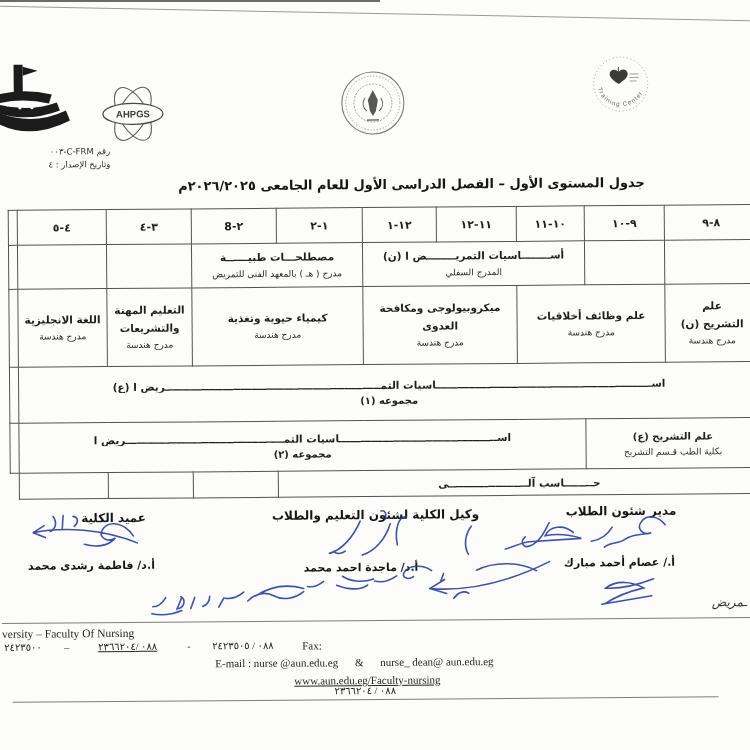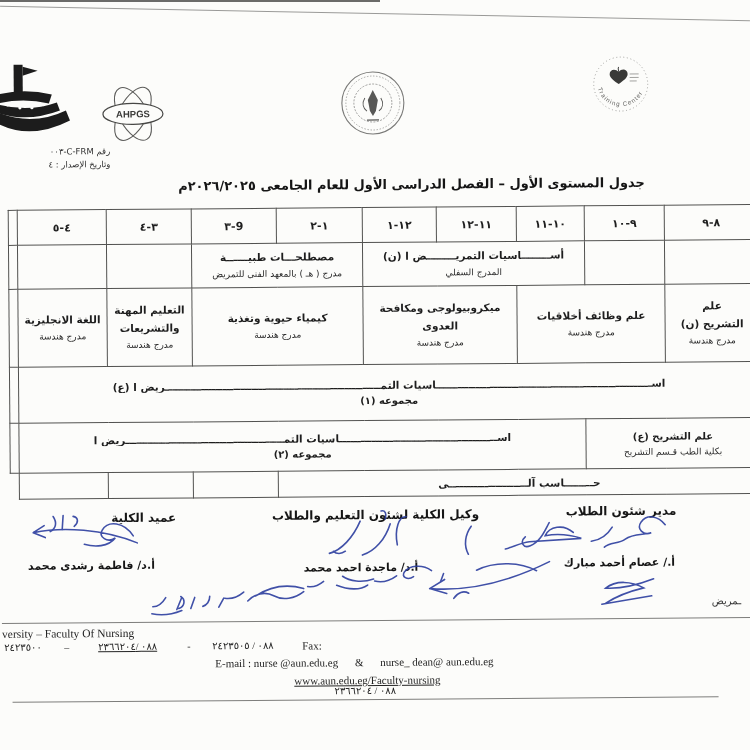--- a/index.html
+++ b/index.html
@@ -26,21 +26,21 @@
   .rightcell{text-align:right;padding-left:40px;}
   
   .sig-label{font-size:12px;font-weight:bold;direction:rtl;color:#161616;}
   .sig-name{font-size:11px;font-weight:bold;direction:rtl;color:#161616;}
   .ink{position:absolute;inset:0;pointer-events:none;}
   
   .foot-rule{position:absolute;height:0;border-top:1.3px solid #7d7d7b;}
   .lat{font-family:"Liberation Serif",serif;color:#242424;}
   .phones{position:absolute;top:639px;left:0;width:750px;font-size:10px;direction:ltr;}
   .phones span{position:absolute;top:0;}
-  .frag{font-size:10px;direction:rtl;color:#333;}
+  .frag{font-size:12px;direction:rtl;color:#333;font-style:italic;}
 </style>
 </head>
 <body>
 
 <div class="page">
 
   <div class="edge-dark"></div>
   <div class="edge-line" style="top:13px;transform:rotate(1.1deg);"></div>
 
   <div class="paper">
@@ -112,21 +112,21 @@
           <col style="width:9px">
         </colgroup>
         <tbody>
             <tr>
           <td class="time">٨-٩</td>
           <td class="time">٩-١٠</td>
           <td class="time">١٠-١١</td>
           <td class="time">١١-١٢</td>
           <td class="time">١٢-١</td>
           <td class="time">١-٢</td>
-          <td class="time">9-٣</td>
+          <td class="time">٢-8</td>
           <td class="time">٣-٤</td>
           <td class="time">٤-٥</td>
           <td class="time"></td>
         </tr>
         <tr class="r1">
           <td></td>
           <td></td>
           <td colspan="3">
             <div class="course">أســــــــاسيات التمريــــــــض ا (ن)</div>
             <div class="room">المدرج السفلي</div>
@@ -192,21 +192,21 @@
           <td></td>
           <td></td>
           <td></td>
         </tr>
       </tbody>
         </table>
     </div>
 
     <div class="abs sig-label" style="left:555px;top:506px;width:130px;text-align:center;">مدير شئون الطلاب</div>
     <div class="abs sig-label" style="left:262px;top:508px;width:225px;text-align:center;">وكيل الكلية لشئون التعليم والطلاب</div>
-    <div class="abs sig-label" style="left:80px;top:509px;width:95px;text-align:right;">عميد الكلية</div>
+    <div class="abs sig-label" style="left:80px;top:509px;width:95px;text-align:left;">عميد الكلية</div>
 
     <div class="abs sig-name" style="left:548px;top:558px;width:140px;text-align:center;">أ./ عصام أحمد مبارك</div>
     <div class="abs sig-name" style="left:292px;top:561px;width:135px;text-align:center;">أ.د/ ماجدة احمد محمد</div>
     <div class="abs sig-name" style="left:20px;top:557px;width:140px;text-align:center;">أ.د/ فاطمة رشدى محمد</div>
 
     <svg class="ink" width="750" height="750" viewBox="0 0 750 750">
       <g fill="none" stroke="#2c3e9f" stroke-width="1.6" stroke-linecap="round" opacity="0.9">
         <path d="M664,527 c-7,-9 -18,-11 -24,-3 c-5,7 2,14 10,11 c-9,2 -19,1 -26,6 c-7,5 -15,3 -21,8 m8,-20 c-5,8 -13,13 -21,14"></path>
         <path d="M652,581 c-16,6 -33,10 -48,9 c10,-8 26,-7 38,0 c-13,3 -27,8 -38,15 m46,-7 l-50,8"></path>
         <path d="M572,534 c-10,-9 -24,-6 -28,3 c12,-2 24,-1 36,3 l-52,3 c-9,1 -16,5 -24,7 m44,-26 c-5,9 -9,19 -19,23 c-7,3 -11,-4 -5,-9"></path>

